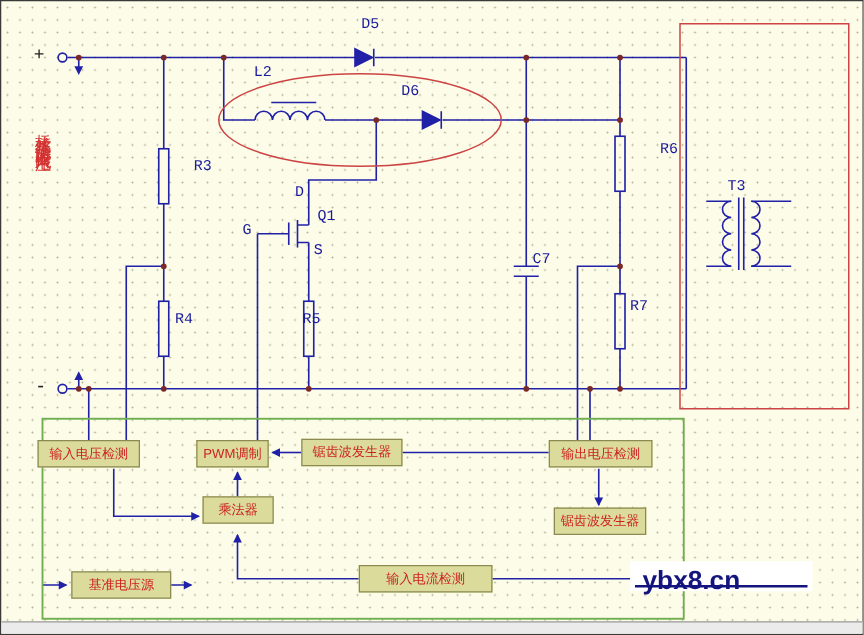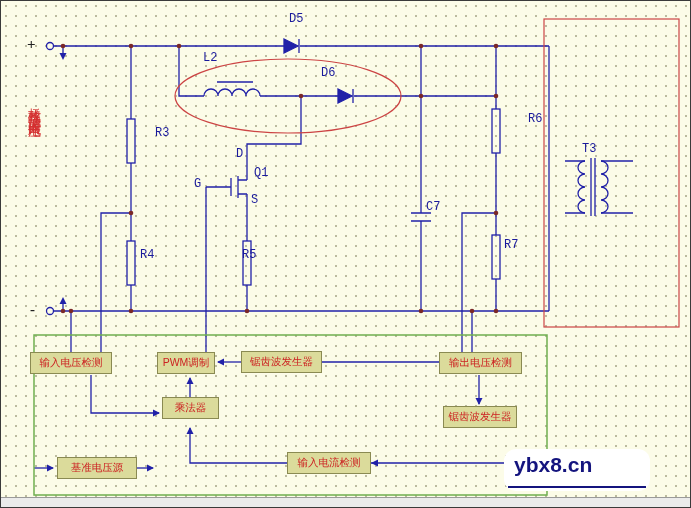--- a/index.html
+++ b/index.html
@@ -38,22 +38,22 @@
     position:absolute;
     background:#dbdb9b;
     border:1px solid #8a8a52;
     color:#cc2222;
     font-size:10.5px;
     display:flex;align-items:center;justify-content:center;
     white-space:nowrap;
     box-sizing:border-box;
   }
   .watermark{
-    position:absolute;left:503px;top:448px;width:146px;height:42px;
-    background:#ffffff;border-radius:12px;
+    position:absolute;left:503px;top:448px;width:146px;height:24px;
+    background:#ffffff;border-radius:0;
   }
   .watermark .wm-text{
     position:absolute;left:10px;top:4px;
     font-size:21px;font-weight:bold;color:#14147e;
     font-family:"Liberation Sans",sans-serif;
   }
   .wm-underline{
     position:absolute;left:4px;right:4px;bottom:3px;height:2px;background:#14147e;
   }
   .bottom-strip{
@@ -195,21 +195,21 @@
   <span class="lbl" style="left:235px;top:147px">D</span>
   <span class="lbl" style="left:250px;top:193px">S</span>
 
   <div class="block" style="left:29px;top:351px;width:82px;height:22px">输入电压检测</div>
   <div class="block" style="left:156px;top:351px;width:58px;height:22px">PWM调制</div>
   <div class="block" style="left:240px;top:350px;width:81px;height:22px">锯齿波发生器</div>
   <div class="block" style="left:438px;top:351px;width:83px;height:22px">输出电压检测</div>
   <div class="block" style="left:161px;top:396px;width:57px;height:22px">乘法器</div>
   <div class="block" style="left:442px;top:405px;width:74px;height:22px">锯齿波发生器</div>
   <div class="block" style="left:56px;top:456px;width:80px;height:22px">基准电压源</div>
-  <div class="block" style="left:286px;top:451px;width:84px;height:22px">输入电流检测</div>
+  <div class="block" style="left:286px;top:451px;width:107px;height:22px">输入电流检测</div>
 
   <div class="watermark">
     <span class="wm-text">ybx8.cn</span>
     <div class="wm-underline"></div>
   </div>
 
   <div class="bottom-strip"></div>
 
 </div>
 

